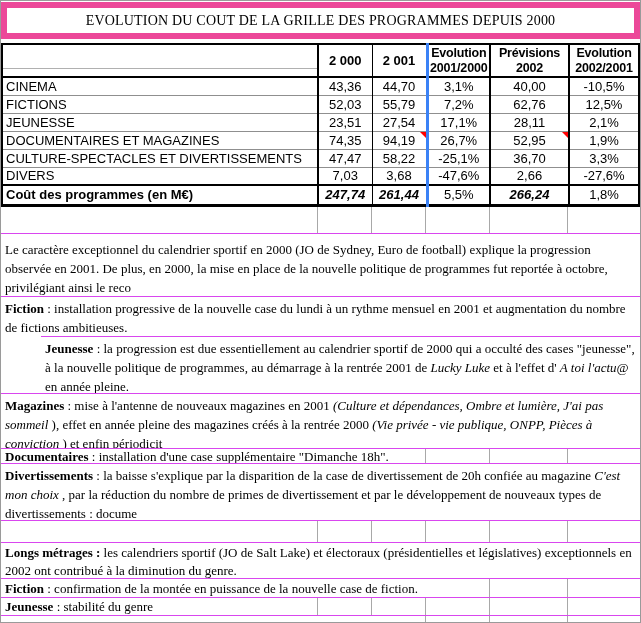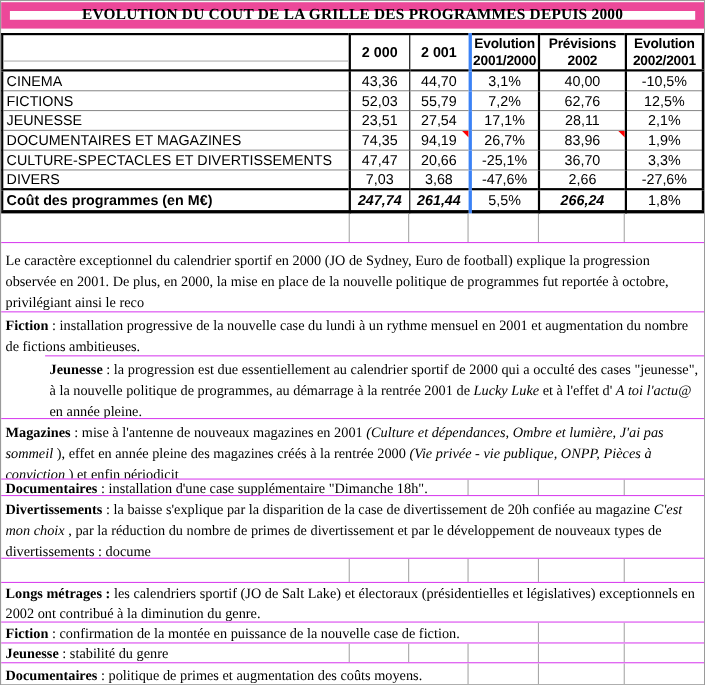--- a/index.html
+++ b/index.html
@@ -3,23 +3,23 @@
 <meta charset="utf-8">
 <style>
   html,body{margin:0;padding:0;background:#fff;}
   .sheet{
     width:641px;height:623px;box-sizing:border-box;position:relative;
     border:1px solid #9a9a9a;background:#fff;color:#000;
     font-family:"Liberation Serif", serif;overflow:hidden;
   }
   
   .titlebox{
-    box-sizing:border-box;height:24px;border:8px solid #ec4899;margin-top:1px;
+    box-sizing:border-box;height:37px;border:6px solid #ec4899;margin-top:1px;
     display:flex;align-items:center;justify-content:center;
-    font-weight:bold;font-size:14px;letter-spacing:.2px;
+    font-weight:normal;font-size:14px;letter-spacing:.2px;
   }
   .gap{height:4px;}
   
   table.cost{
     width:639px;table-layout:fixed;border-collapse:collapse;
     border:2px solid #000;border-bottom:3px solid #000;
     font-family:Liberation Sans, sans-serif;
   }
   table.cost td, table.cost th{padding:0;overflow:hidden;white-space:nowrap;}
   col.w-a{width:316px;} col.w-b{width:54px;} col.w-c{width:55px;}
@@ -132,27 +132,27 @@
         <td class="col-c num">27,54</td>
         <td class="col-d num">17,1%</td>
         <td class="col-e num">28,11</td>
         <td class="num">2,1%</td>
       </tr>
       <tr class="datarow">
         <td class="col-a lbl">DOCUMENTAIRES ET MAGAZINES</td>
         <td class="col-b num">74,35</td>
         <td class="col-c num"><span>94,19</span><span class="cm"></span></td>
         <td class="col-d num">26,7%</td>
-        <td class="col-e num"><span>83,96</span><span class="cm"></span></td>
+        <td class="col-e num"><span>52,95</span><span class="cm"></span></td>
         <td class="num">1,9%</td>
       </tr>
       <tr class="datarow">
         <td class="col-a lbl">CULTURE-SPECTACLES ET DIVERTISSEMENTS</td>
         <td class="col-b num">47,47</td>
-        <td class="col-c num">20,66</td>
+        <td class="col-c num">58,22</td>
         <td class="col-d num">-25,1%</td>
         <td class="col-e num">36,70</td>
         <td class="num">3,3%</td>
       </tr>
       <tr class="datarow">
         <td class="col-a lbl">DIVERS</td>
         <td class="col-b num">7,03</td>
         <td class="col-c num">3,68</td>
         <td class="col-d num">-47,6%</td>
         <td class="col-e num">2,66</td>

